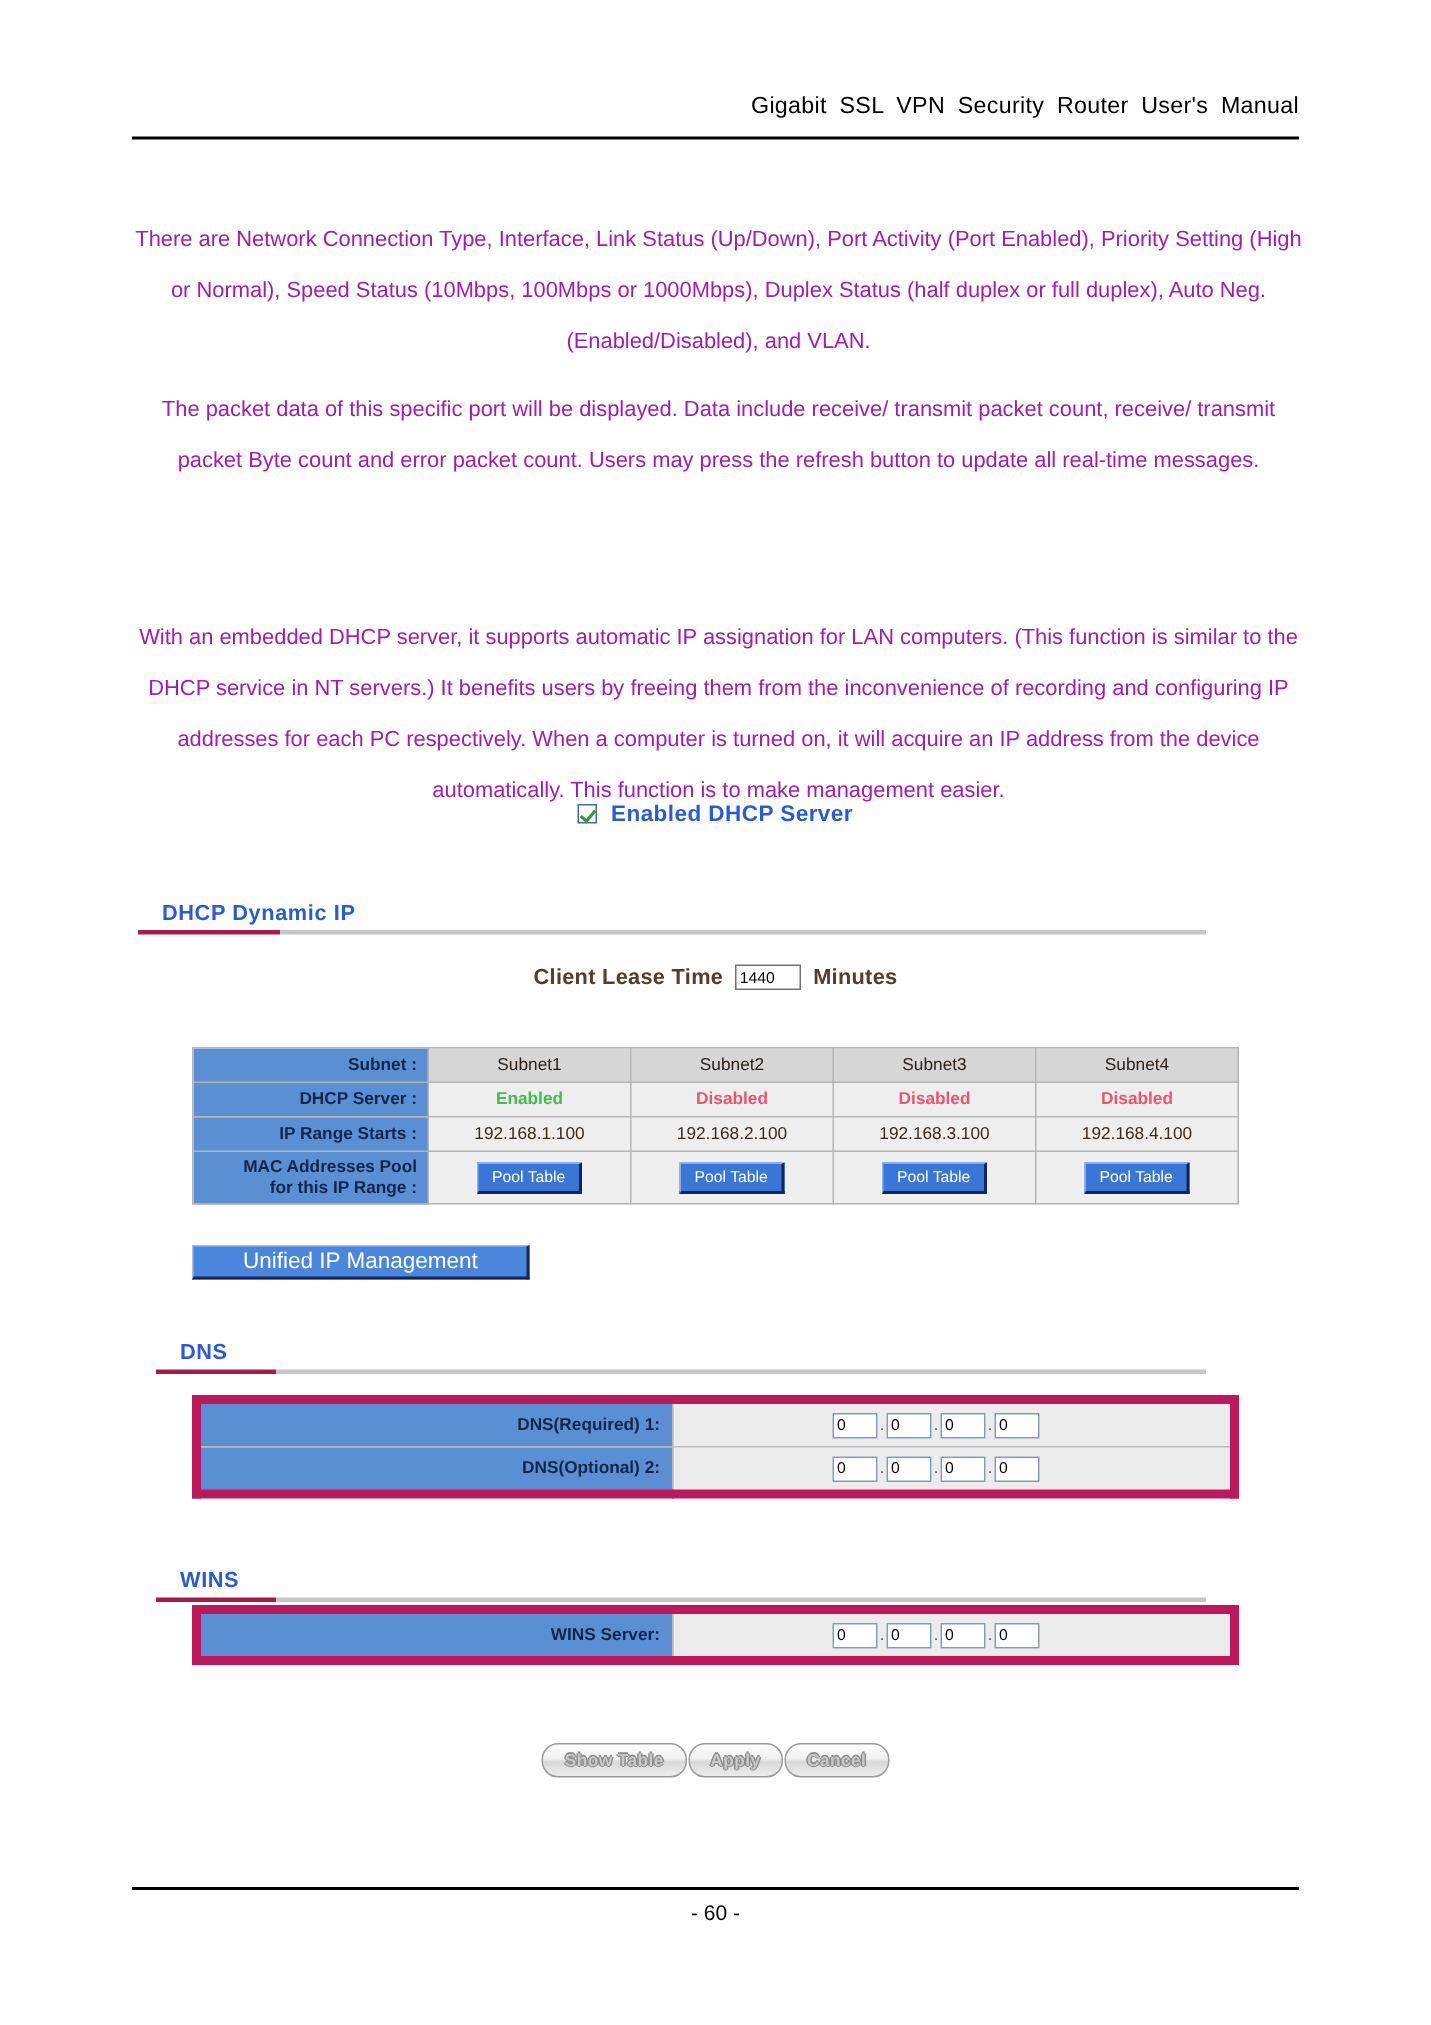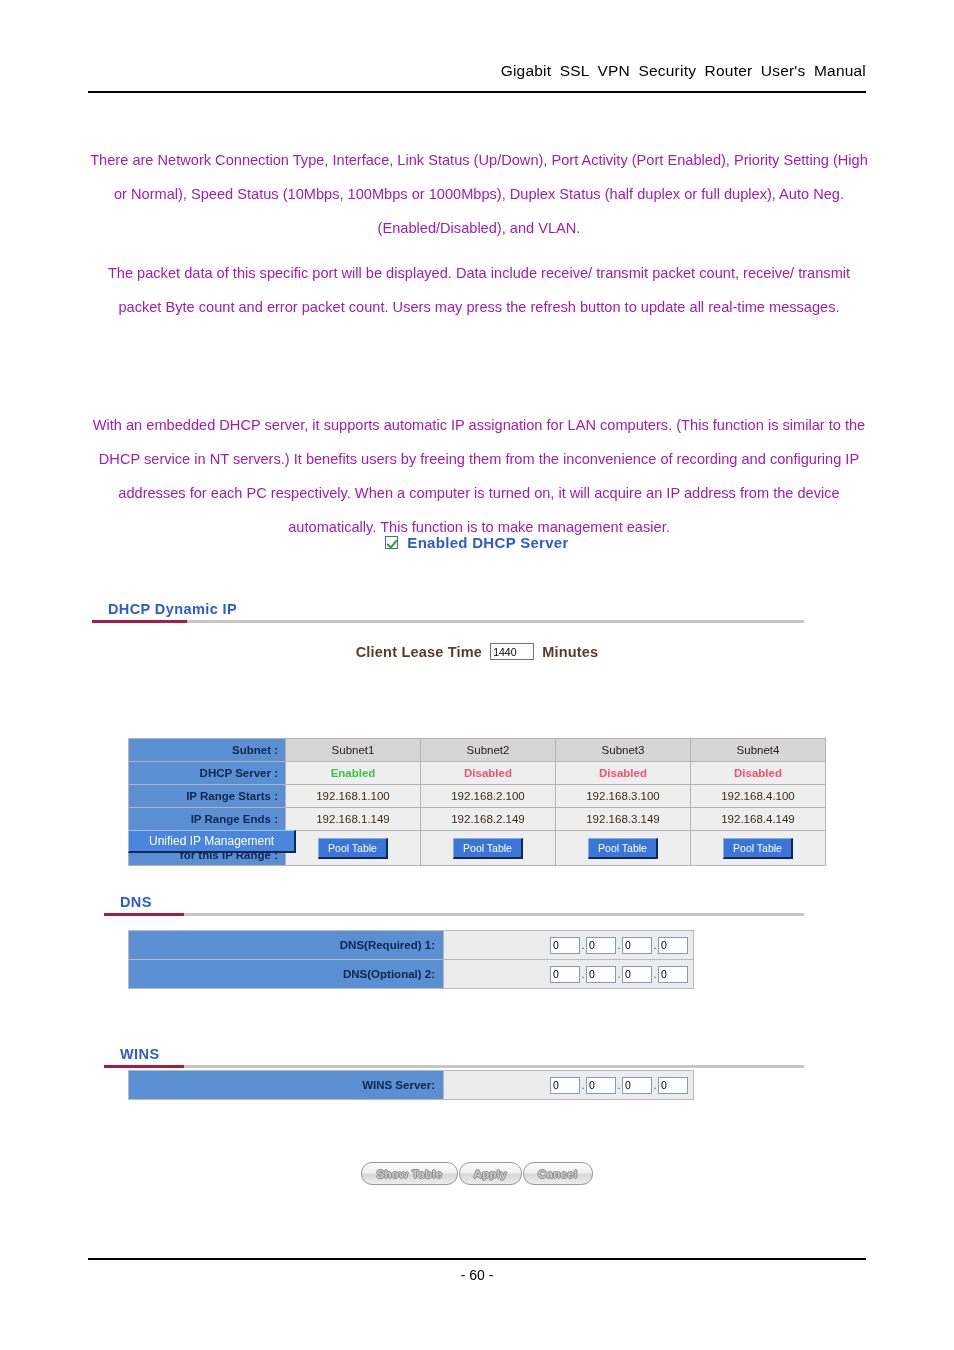--- a/index.html
+++ b/index.html
@@ -150,21 +150,20 @@
 
   
   .subnet-table {
     position: absolute;
     left: 128px;
     top: 698px;
     width: 698px;
     border-collapse: collapse;
     border: 1px solid #9c9c9c;
     table-layout: fixed;
-    margin-top: 40px;
   }
   .subnet-table td {
     border: 1px solid #b4b4b4;
     height: 20px;
     font-size: 11.5px;
     text-align: center;
     padding: 1px 4px;
   }
   .subnet-table td.lbl {
     background: #5b8fd4;
@@ -204,39 +203,39 @@
 
   .unified-btn-wrap {
     position: absolute;
     left: 128px;
     top: 830px;
   }
   .unified-btn {
     display: inline-block;
     background: #4b86dd;
     color: #ffffff;
-    font-size: 12px;
-    padding: 4px 20px;
+    font-size: 15px;
+    padding: 4px 33px;
     border-top: 1px solid #9cc0ec;
     border-left: 1px solid #9cc0ec;
     border-right: 2px solid #11265c;
     border-bottom: 2px solid #11265c;
     line-height: 12px;
     min-width: 125px;
     text-align: center;
     white-space: nowrap;
   }
 
   
   .ip-table {
     position: absolute;
     border-collapse: collapse;
-    border: 1px solid #be185d;
+    border: 6px solid #be185d;
     table-layout: fixed;
-    width: 566px;
+    width: 698px;
   }
   #tbl-dns  { left: 128px; top: 930px; }
   #tbl-wins { left: 128px; top: 1070px; }
   .ip-table td {
     border: 1px solid #b9b9b9;
     height: 28px;
     padding: 0;
   }
   .ip-table td.lbl {
     background: #5b8fd4;
@@ -371,27 +370,20 @@
       <td class="val disabled">Disabled</td>
       <td class="val disabled">Disabled</td>
     </tr>
     <tr>
       <td class="lbl">IP Range Starts :</td>
       <td class="val">192.168.1.100</td>
       <td class="val">192.168.2.100</td>
       <td class="val">192.168.3.100</td>
       <td class="val">192.168.4.100</td>
     </tr>
-    <tr>
-      <td class="lbl">IP Range Ends :</td>
-      <td class="val">192.168.1.149</td>
-      <td class="val">192.168.2.149</td>
-      <td class="val">192.168.3.149</td>
-      <td class="val">192.168.4.149</td>
-    </tr>
     <tr class="pool">
       <td class="lbl">
         <span>MAC Addresses Pool</span><br>
         <span>for this IP Range :</span>
       </td>
       <td class="val">
         <span class="blue-btn">Pool Table</span>
       </td>
       <td class="val">
         <span class="blue-btn">Pool Table</span>

